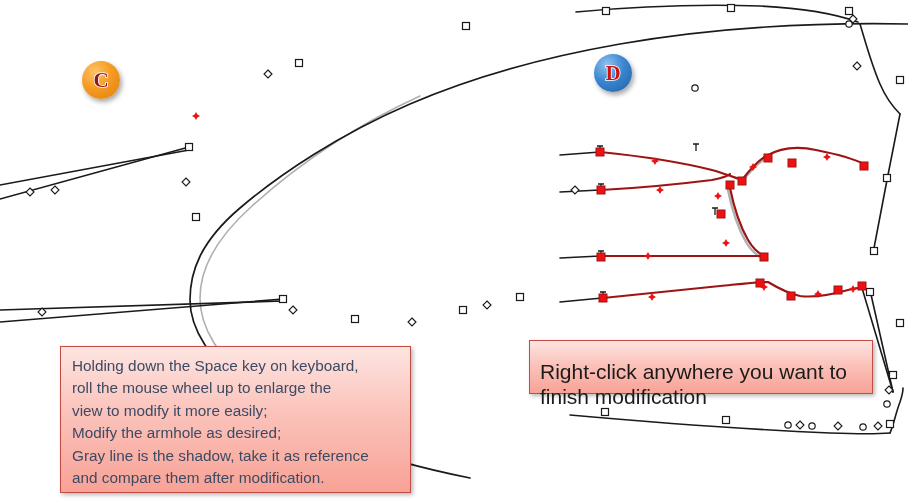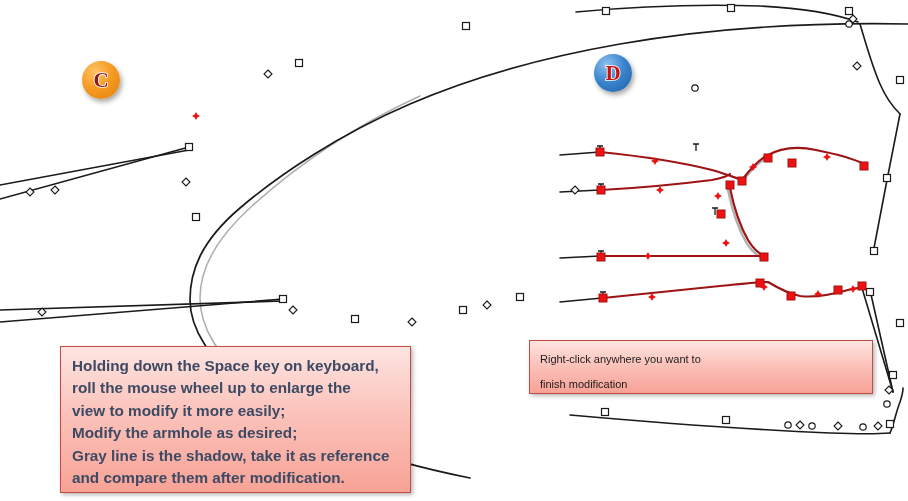--- a/index.html
+++ b/index.html
@@ -42,24 +42,24 @@
     border:1px solid #c24b44;
     background:linear-gradient(180deg,#fde4e1 0%,#fbc3bb 45%,#f8a296 100%);
     box-shadow:2px 2px 4px rgba(0,0,0,.28);
     box-sizing:border-box;
   }
   .callout p{
     margin:0;
     font-family:"Liberation Sans", sans-serif;
     white-space:pre-line;
   }
-  #callout-left{left:60px;top:346px;width:351px;height:147px;padding:8px 0 0 11px;font-weight:bold;}
+  #callout-left{left:60px;top:346px;width:351px;height:147px;padding:8px 0 0 11px;}
   #callout-left p{font-size:15.3px;line-height:22.4px;color:#3d4a63;}
   #callout-right{left:529px;top:340px;width:344px;height:54px;padding:6px 0 0 10px;}
-  #callout-right p{font-size:11px;line-height:25px;color:#1b1b1b;}
+  #callout-right p{font-size:21px;line-height:25px;color:#1b1b1b;margin-top:12px;}
 </style>
 </head>
 <body>
 
 <div id="stage">
 
   <svg id="canvas" viewBox="0 0 908 501" xmlns="http://www.w3.org/2000/svg">
     <g id="g-left-shadow">
         <path d="M 420,96 C 350,128 292,170 252,206 C 214,240 200,270 200,298 C 200,328 218,356 256,390" fill="none" stroke="#b0b0b0" stroke-width="1.6" stroke-linecap="round" stroke-linejoin="round"></path>
       </g>

